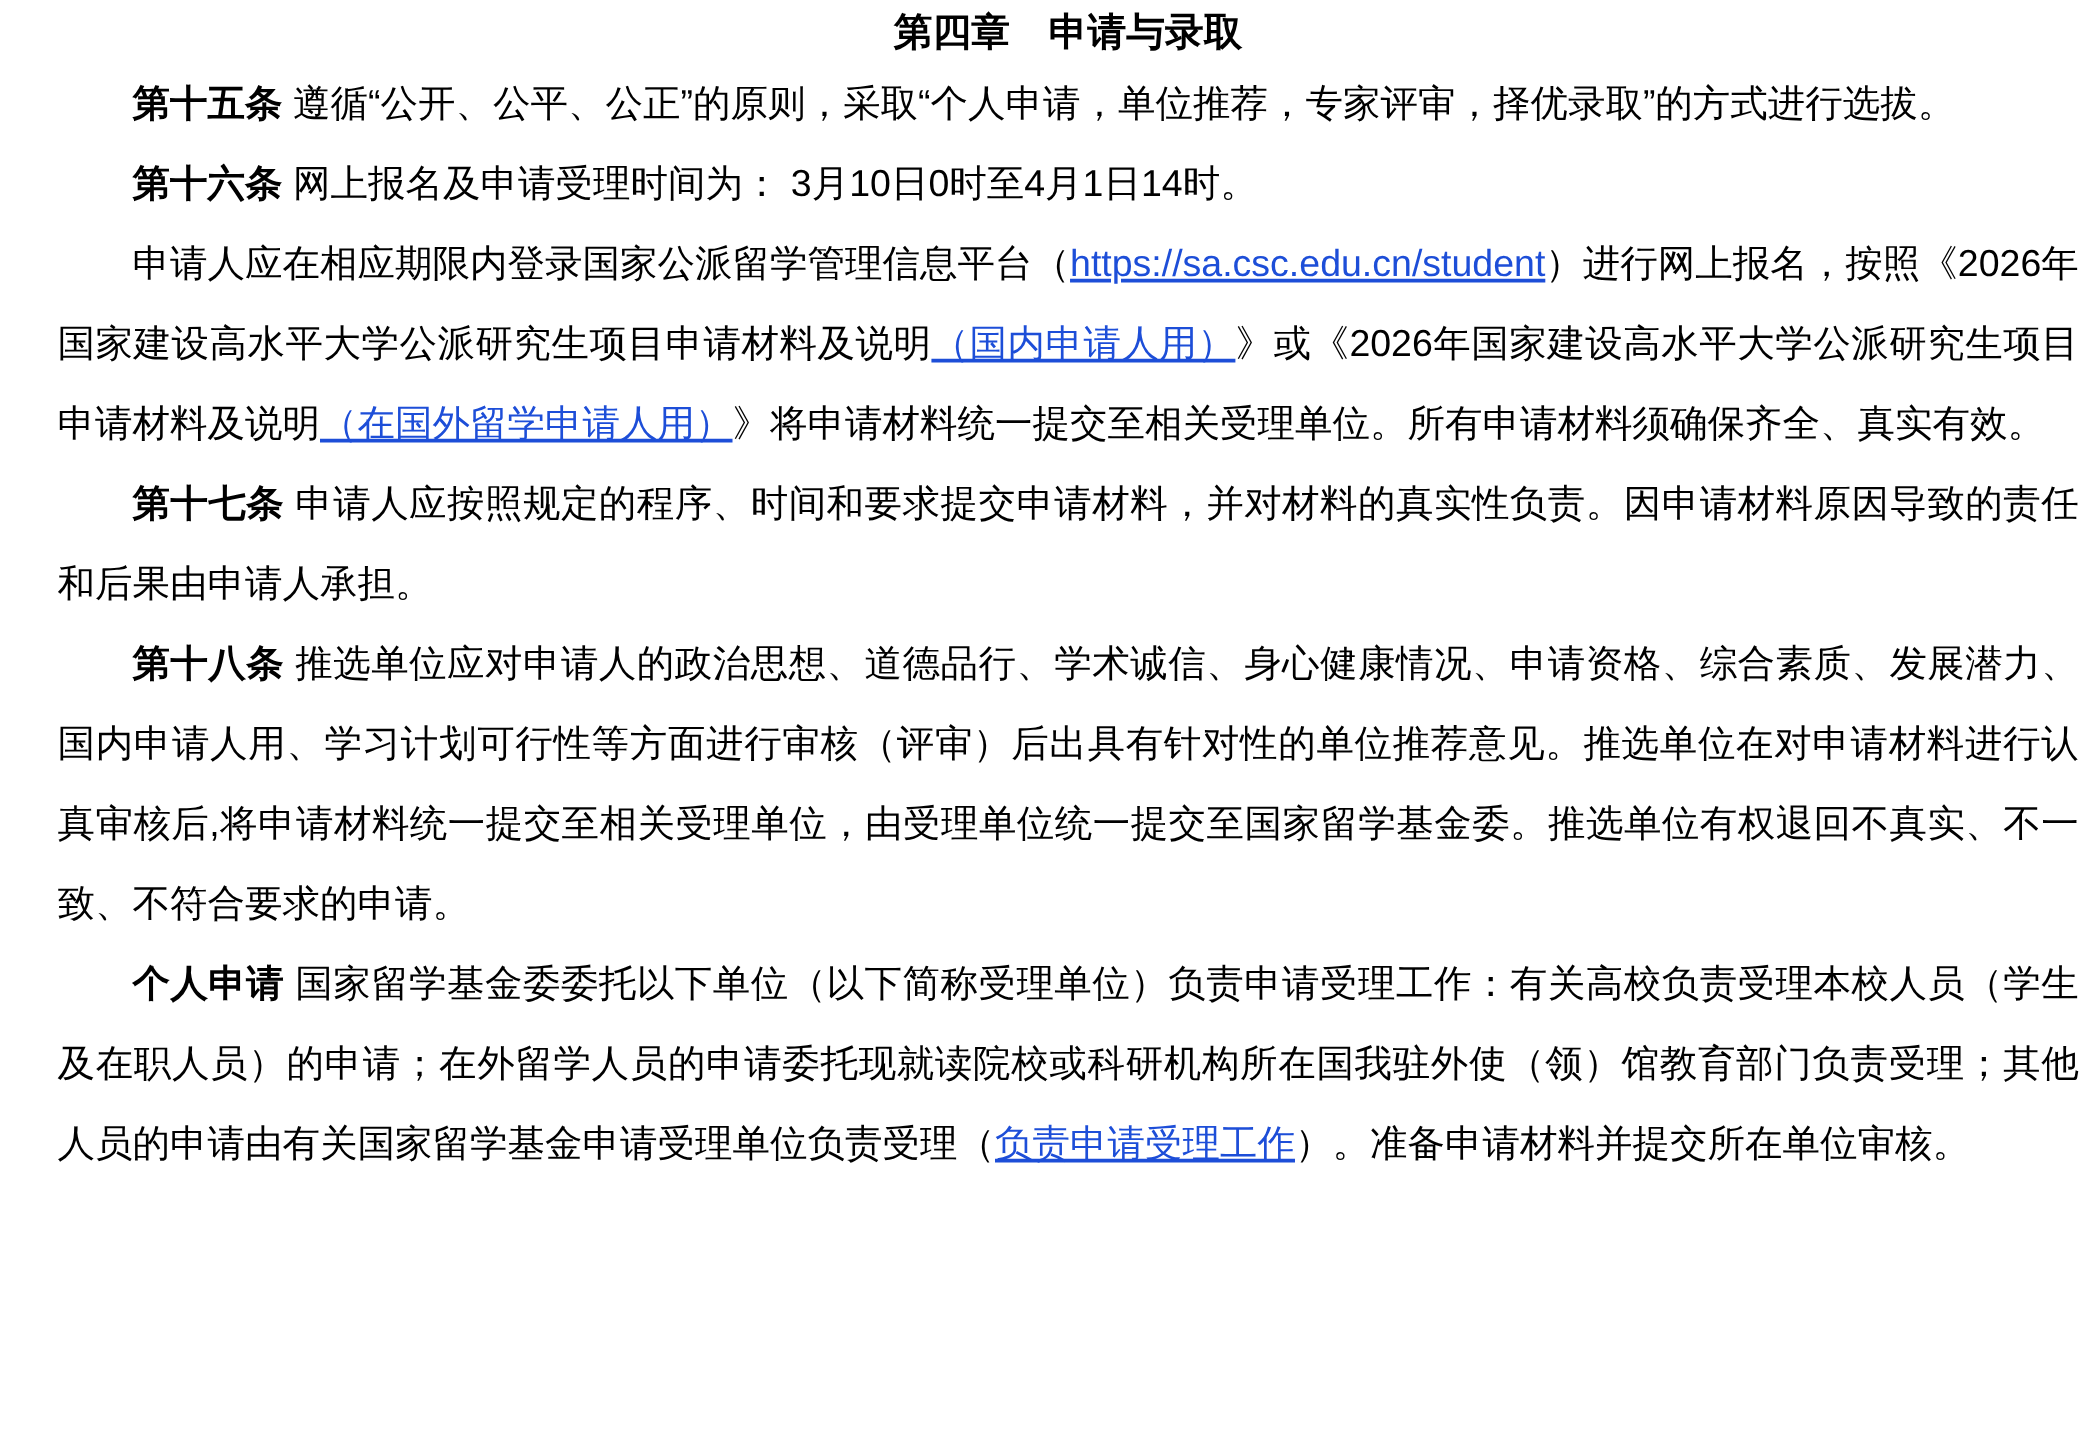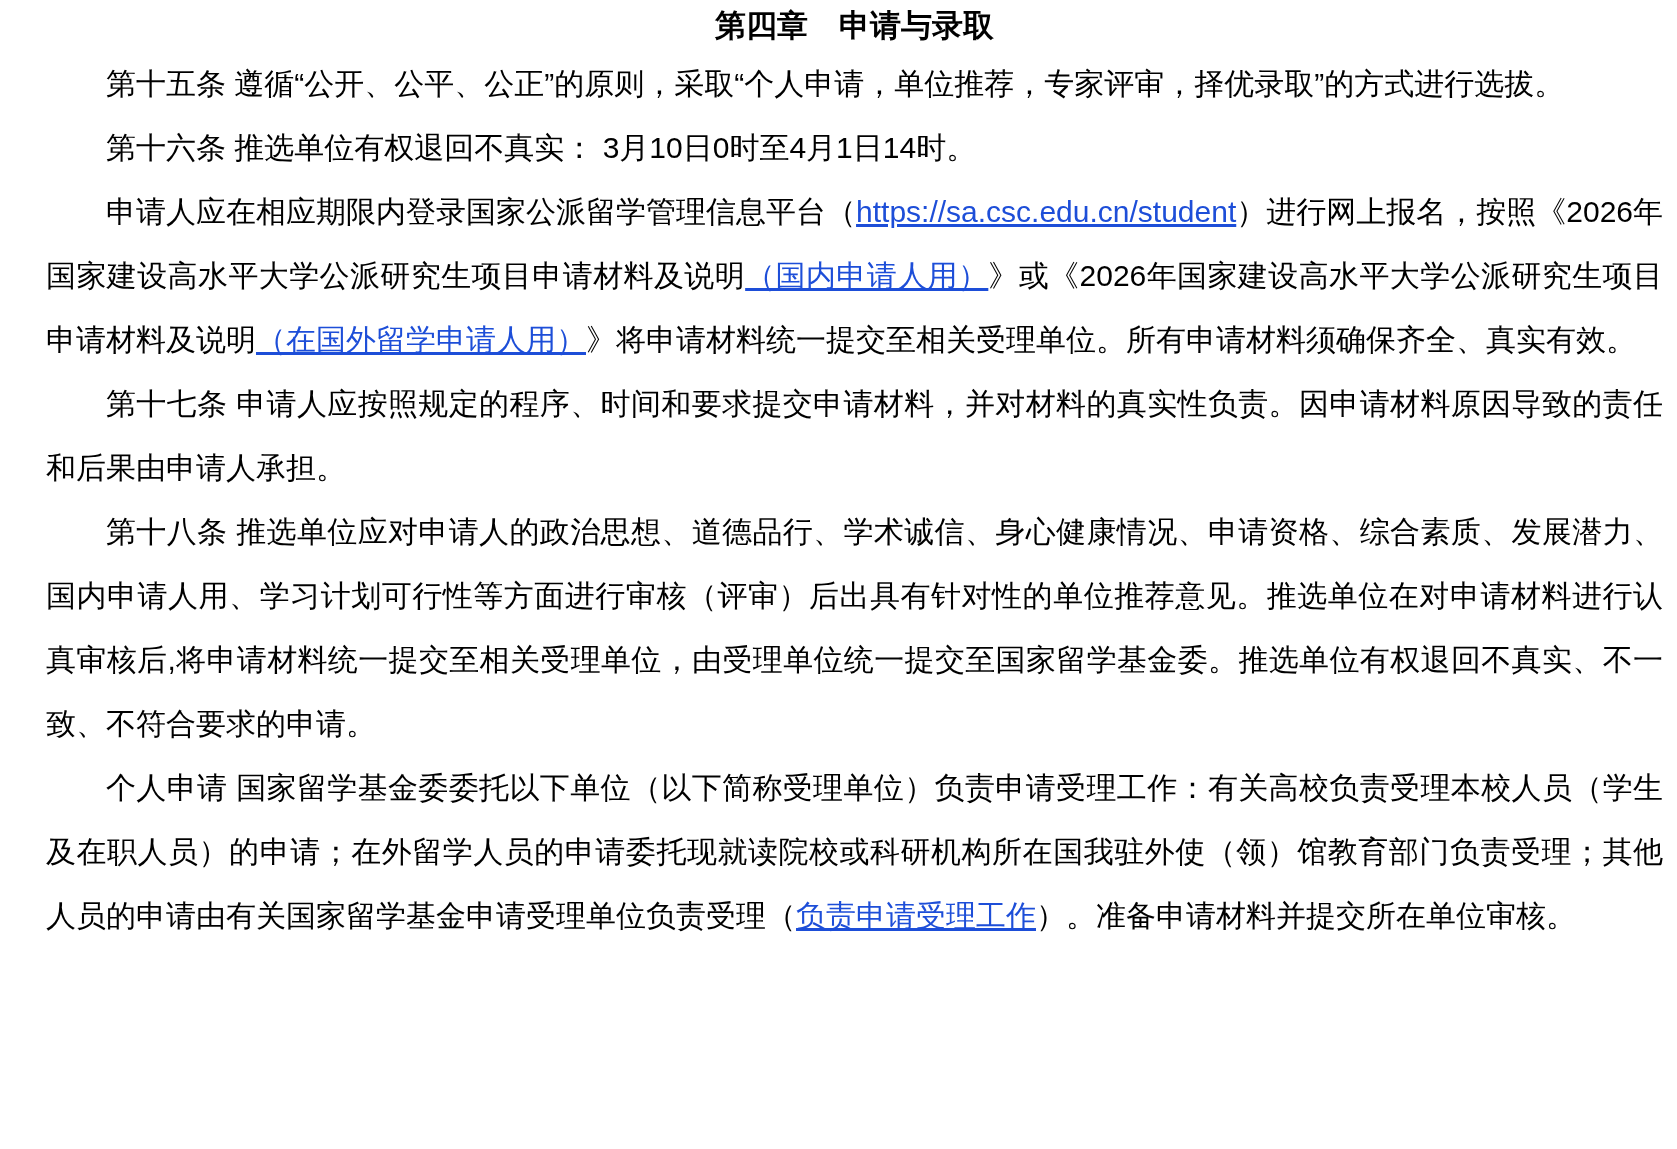--- a/index.html
+++ b/index.html
@@ -29,38 +29,38 @@
     font-weight: 700;
     line-height: 52px;
     text-align: center;
     text-indent: 0;
   }
   .doc p {
     margin: 0;
     text-indent: 2em;
   }
   .doc b {
-    font-weight: 400;
+    font-weight: 700;
   }
   a.lnk {
     color: #1d4ed8;
     text-decoration: underline;
     cursor: pointer;
   }
 </style>
 </head>
 <body>
 
 <div class="doc">
 
   <h1 class="title">第四章　申请与录取</h1>
 
   <p><b>第十五条</b><span> 遵循“公开、公平、公正”的原则，采取“个人申请，单位推荐，专家评审，择优录取”的方式进行选拔。</span></p>
 
-  <p><b>第十六条</b><span> 推选单位有权退回不真实： 3月10日0时至4月1日14时。</span></p>
+  <p><b>第十六条</b><span> 网上报名及申请受理时间为： 3月10日0时至4月1日14时。</span></p>
 
   <p><span>申请人应在相应期限内登录国家公派留学管理信息平台（</span><a class="lnk" href="#">https://sa.csc.edu.cn/student</a><span>）进行网上报名，按照《2026年国家建设高水平大学公派研究生项目申请材料及说明</span><a class="lnk" href="#">（国内申请人用）</a><span>》或《2026年国家建设高水平大学公派研究生项目申请材料及说明</span><a class="lnk" href="#">（在国外留学申请人用）</a><span>》将申请材料统一提交至相关受理单位。所有申请材料须确保齐全、真实有效。</span></p>
 
   <p><b>第十七条</b><span> 申请人应按照规定的程序、时间和要求提交申请材料，并对材料的真实性负责。因申请材料原因导致的责任和后果由申请人承担。</span></p>
 
   <p><b>第十八条</b><span> 推选单位应对申请人的政治思想、道德品行、学术诚信、身心健康情况、申请资格、综合素质、发展潜力、国内申请人用、学习计划可行性等方面进行审核（评审）后出具有针对性的单位推荐意见。推选单位在对申请材料进行认真审核后,将申请材料统一提交至相关受理单位，由受理单位统一提交至国家留学基金委。推选单位有权退回不真实、不一致、不符合要求的申请。</span></p>
 
   <p><b>个人申请</b><span> 国家留学基金委委托以下单位（以下简称受理单位）负责申请受理工作：有关高校负责受理本校人员（学生及在职人员）的申请；在外留学人员的申请委托现就读院校或科研机构所在国我驻外使（领）馆教育部门负责受理；其他人员的申请由有关国家留学基金申请受理单位负责受理（</span><a class="lnk" href="#">负责申请受理工作</a><span>）。准备申请材料并提交所在单位审核。</span></p>
 
 </div>

